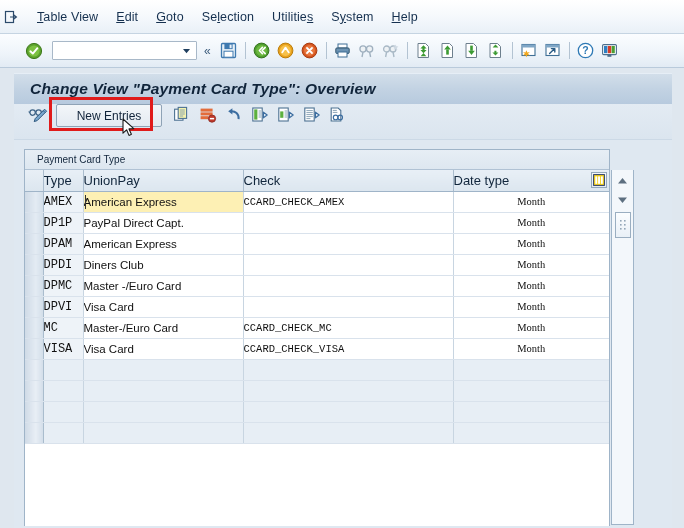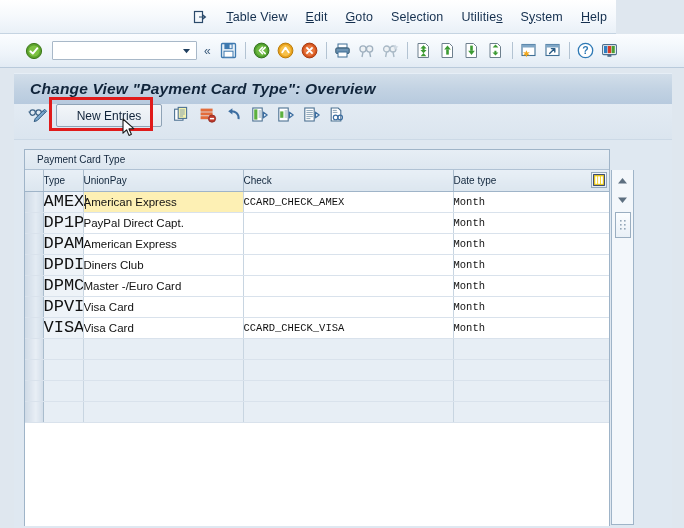--- a/index.html
+++ b/index.html
@@ -18,29 +18,27 @@
     width: 684px;
     height: 528px;
     background: #dfe7ef;
     overflow: hidden;
   }
 
   
   .menubar {
     position: absolute;
     left: 0; top: 0;
-    width: 616px;
+    width: 684px;
     height: 34px;
     background: linear-gradient(to bottom, #ffffff 0%, #f4f8fc 55%, #e9f0f7 100%);
     border-bottom: 1px solid #c5d4e2;
     display: flex;
     align-items: center;
     box-sizing: border-box;
-    padding-left: 8px;
-    justify-content: flex-end;
   }
   .menu-sysicon {
     width: 22px; height: 22px;
     display: flex; align-items: center; justify-content: center;
     margin-right: 6px;
   }
   .menu-item {
     font-size: 12.5px;
     color: #15304f;
     padding: 2px 9px;
@@ -224,21 +222,21 @@
   .c-type { width: 40px; }
   .c-desc { width: 160px; }
   .c-chk  { width: 210px; }
   .c-date { width: 156px; }
 
   thead th {
     background: linear-gradient(to bottom, #e8eff6 0%, #dce6ef 100%);
     border-right: 1px solid #aabccd;
     border-bottom: 1px solid #9fb4c8;
     font-weight: normal;
-    font-size: 10px;
+    font-size: 13px;
     color: #11263c;
     text-align: left;
     padding-left: 4px;
     height: 22px;
   }
   thead th.c-sel { padding-left: 0; border-right: 1px solid #aabccd; }
   thead th.c-date { border-right: none; padding-right: 0; position: relative; }
 
   .date-head-inner { display: flex; align-items: center; justify-content: space-between; }
   .cfg-btn {
@@ -258,34 +256,34 @@
     background: #ffffff;
     padding-left: 4px;
   }
   tbody td.c-sel {
     background: linear-gradient(to right, #cfdae6 0%, #e3ebf3 60%, #d3dee9 100%);
     border-right: 1px solid #a9bccd;
     padding-left: 0;
   }
   tbody td.c-type {
     font-family: "Liberation Mono", monospace;
-    font-size: 17px;
+    font-size: 12px;
     background: #eef3f8;
     color: #111;
     border-right: 1px solid #c8d5e1;
-    text-align: right;
   }
   tbody td.c-chk {
     font-family: "Liberation Mono", monospace;
     font-size: 10.5px;
   }
   tbody td.c-date {
-    font-family: Liberation Mono, monospace;
+    font-family: Liberation Serif, serif;
     font-size: 10.5px;
     border-right: none;
+    text-align: center;
   }
   tbody tr.empty td {
     background: #e7eef5;
   }
   tbody tr.empty td.c-sel {
     background: linear-gradient(to right, #cfdae6 0%, #e8eef5 60%, #d3dee9 100%);
   }
   td.sel-cell {
     background: #fdf0b4 !important;
     position: relative;
@@ -654,20 +652,27 @@
             </tr>
             <tr>
               <td class="c-sel"></td>
               <td class="c-type">DPVI</td>
               <td class="c-desc">Visa Card</td>
               <td class="c-chk"></td>
               <td class="c-date">Month</td>
             </tr>
             <tr>
               <td class="c-sel"></td>
+              <td class="c-type">MC</td>
+              <td class="c-desc">Master-/Euro Card</td>
+              <td class="c-chk">CCARD_CHECK_MC</td>
+              <td class="c-date">Month</td>
+            </tr>
+            <tr>
+              <td class="c-sel"></td>
               <td class="c-type">VISA</td>
               <td class="c-desc">Visa Card</td>
               <td class="c-chk">CCARD_CHECK_VISA</td>
               <td class="c-date">Month</td>
             </tr>
             <tr class="empty">
               <td class="c-sel"></td>
               <td class="c-type"></td>
               <td class="c-desc"></td>
               <td class="c-chk"></td>

